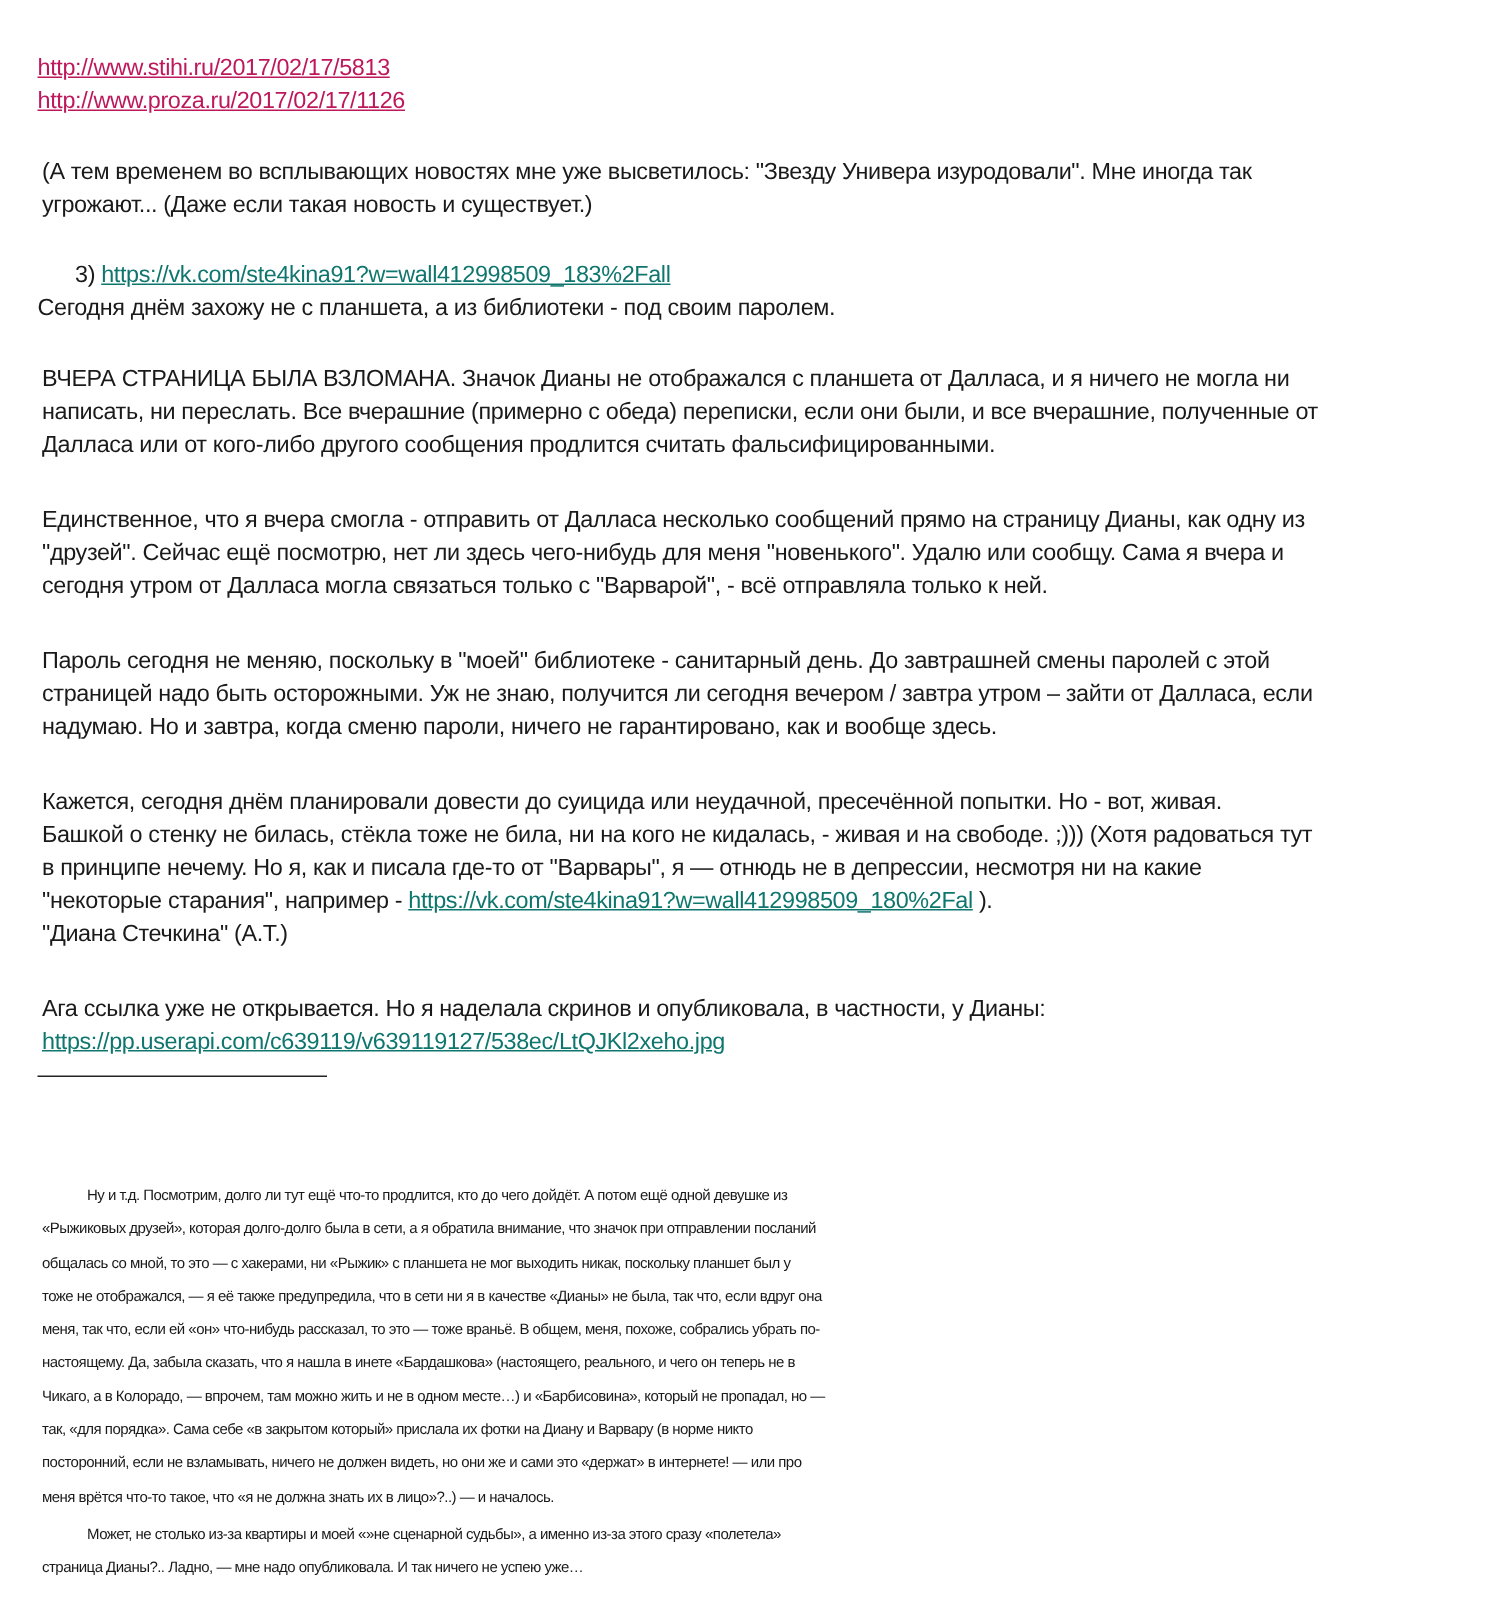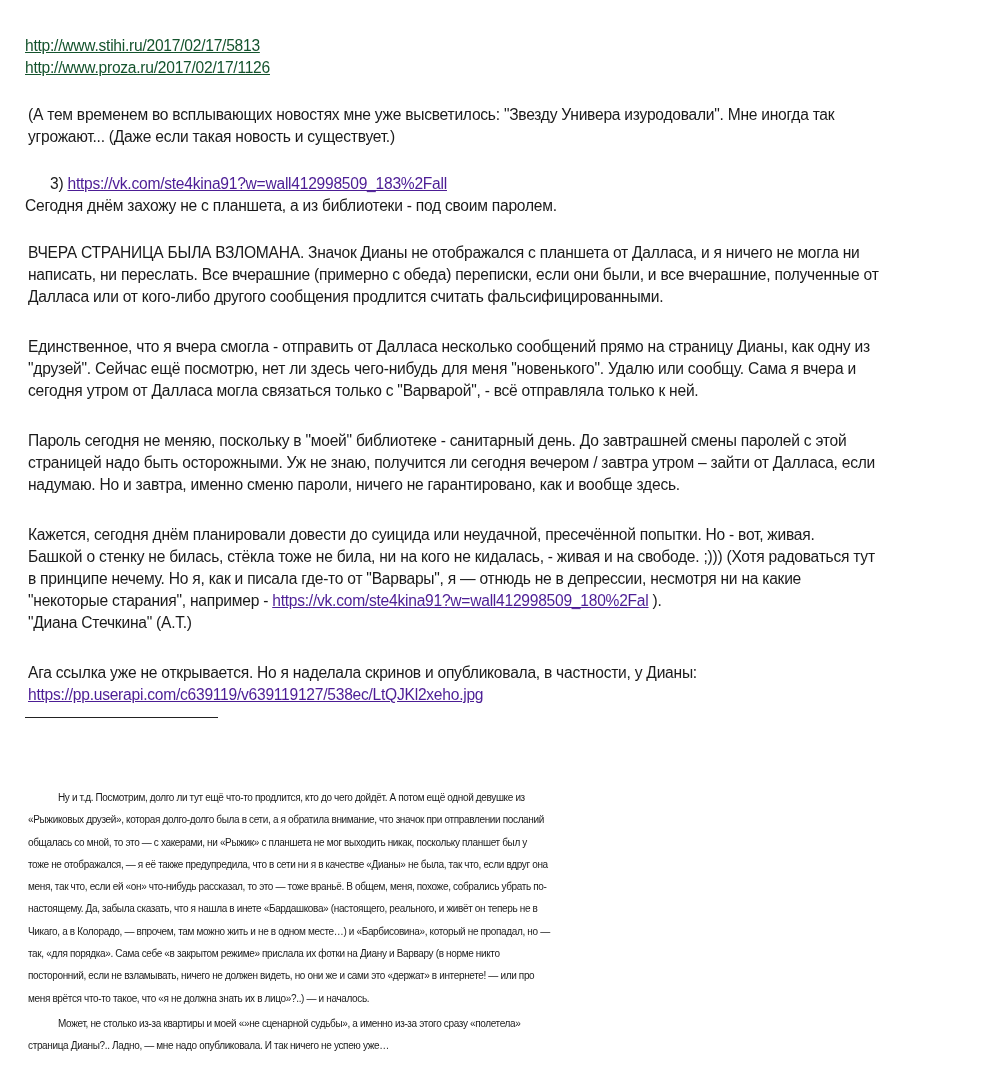--- a/index.html
+++ b/index.html
@@ -10,22 +10,22 @@
   }
   .doc {
     position: absolute; left: 25px; top: 35px; width: 960px;
     font-size: 15.6px; line-height: 22px;
     letter-spacing: -0.25px;
   }
   .line { display: block; white-space: nowrap; }
   .p { margin: 3px; }
   .gap { height: 22px; }
   a { text-decoration: underline; }
-  .link-dark { color: #14532d; }
-  .link-blue { color: #4c1d95; }
+  .link-dark { color: #be185d; }
+  .link-blue { color: #0f766e; }
   .indent-num { padding-left: 25px; }
   .rule {
     display: block; width: 193px; height: 0; border-top: 1.3px solid #222;
     margin-top: 11px;
   }
   .big-gap { height: 66px; }
   .lower { font-size: 10px; line-height: 22.3px; letter-spacing: -0.35px; }
   .first-indent { padding-left: 30px; }
 </style>
 </head>
@@ -65,21 +65,21 @@
     <span class="line">Единственное, что я вчера смогла - отправить от Далласа несколько сообщений прямо на страницу Дианы, как одну из</span>
     <span class="line">"друзей". Сейчас ещё посмотрю, нет ли здесь чего-нибудь для меня "новенького". Удалю или сообщу. Сама я вчера и</span>
     <span class="line">сегодня утром от Далласа могла связаться только с "Варварой", - всё отправляла только к ней.</span>
   </div>
 
   <div class="gap"></div>
 
   <div class="p">
     <span class="line">Пароль сегодня не меняю, поскольку в "моей" библиотеке - санитарный день. До завтрашней смены паролей с этой</span>
     <span class="line">страницей надо быть осторожными. Уж не знаю, получится ли сегодня вечером / завтра утром – зайти от Далласа, если</span>
-    <span class="line">надумаю. Но и завтра, именно сменю пароли, ничего не гарантировано, как и вообще здесь.</span>
+    <span class="line">надумаю. Но и завтра, когда сменю пароли, ничего не гарантировано, как и вообще здесь.</span>
   </div>
 
   <div class="gap"></div>
 
   <div class="p">
     <span class="line">Кажется, сегодня днём планировали довести до суицида или неудачной, пресечённой попытки. Но - вот, живая.</span>
     <span class="line">Башкой о стенку не билась, стёкла тоже не била, ни на кого не кидалась, - живая и на свободе. ;))) (Хотя радоваться тут</span>
     <span class="line">в принципе нечему. Но я, как и писала где-то от "Варвары", я — отнюдь не в депрессии, несмотря ни на какие</span>
     <span class="line"><span>"некоторые старания", например - </span><a class="link-blue">https://vk.com/ste4kina91?w=wall412998509_180%2Fal</a><span> ).</span></span>
     <span class="line">"Диана Стечкина" (А.Т.)</span>
@@ -95,23 +95,23 @@
   <span class="rule"></span>
 
   <div class="big-gap"></div>
 
   <div class="p lower">
     <span class="line first-indent">Ну и т.д. Посмотрим, долго ли тут ещё что-то продлится, кто до чего дойдёт.  А потом ещё одной девушке из</span>
     <span class="line">«Рыжиковых друзей», которая долго-долго была в сети, а я обратила внимание, что значок при отправлении посланий</span>
     <span class="line">общалась со мной, то это — с хакерами, ни «Рыжик» с планшета не мог выходить никак, поскольку планшет был у</span>
     <span class="line">тоже не отображался, — я её также предупредила, что в сети ни я в качестве «Дианы» не была, так что, если вдруг она</span>
     <span class="line">меня, так что, если ей «он» что-нибудь рассказал, то это — тоже враньё. В общем, меня, похоже, собрались убрать по-</span>
-    <span class="line">настоящему. Да, забыла сказать, что я нашла в инете «Бардашкова» (настоящего, реального, и живёт он теперь не в</span>
+    <span class="line">настоящему. Да, забыла сказать, что я нашла в инете «Бардашкова» (настоящего, реального, и чего он теперь не в</span>
     <span class="line">Чикаго, а в Колорадо, — впрочем, там можно жить и не в одном месте…) и «Барбисовина», который не пропадал, но —</span>
-    <span class="line">так, «для порядка». Сама себе «в закрытом режиме» прислала их фотки на Диану и Варвару (в норме никто</span>
+    <span class="line">так, «для порядка». Сама себе «в закрытом который» прислала их фотки на Диану и Варвару (в норме никто</span>
     <span class="line">посторонний, если не взламывать, ничего не должен видеть, но они же и сами это «держат» в интернете! — или про</span>
     <span class="line">меня врётся что-то такое, что «я не должна знать их в лицо»?..) — и началось.</span>
   </div>
 
   <div class="p lower">
     <span class="line first-indent">Может, не столько из-за квартиры и моей «»не сценарной судьбы», а именно из-за этого сразу «полетела»</span>
     <span class="line">страница Дианы?.. Ладно, — мне надо опубликовала. И так ничего не успею уже…</span>
   </div>
 
 </div>

